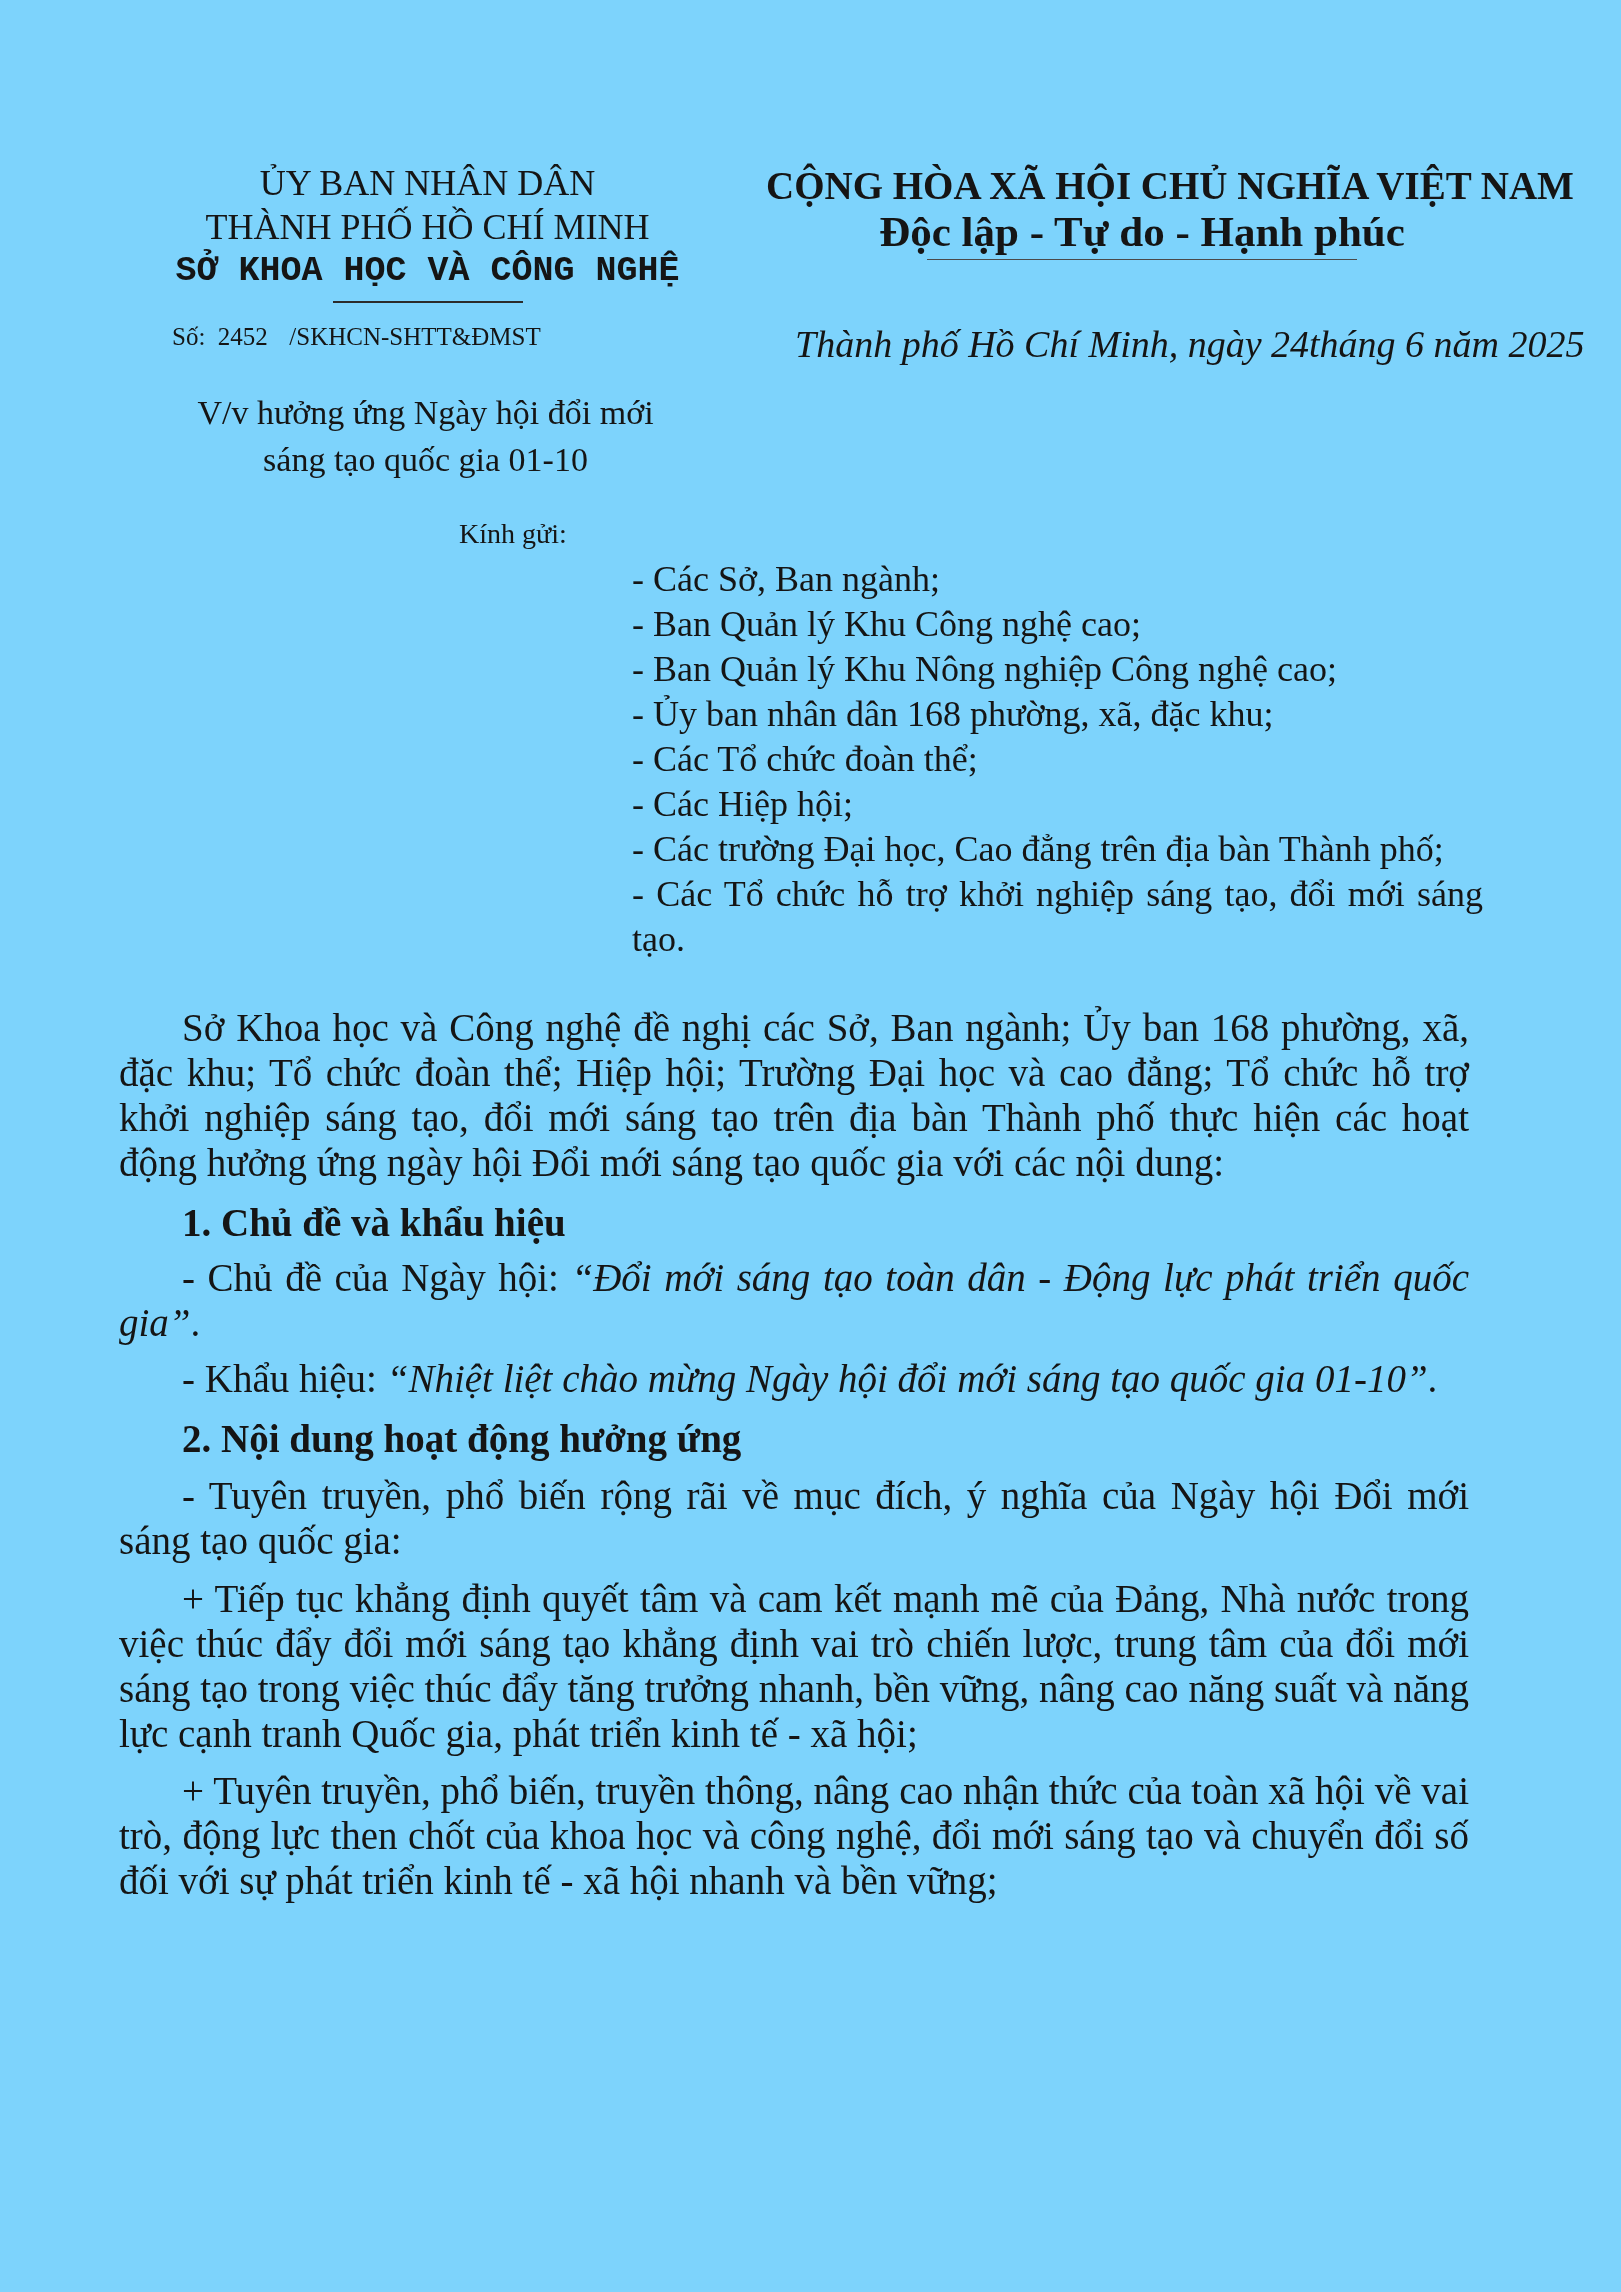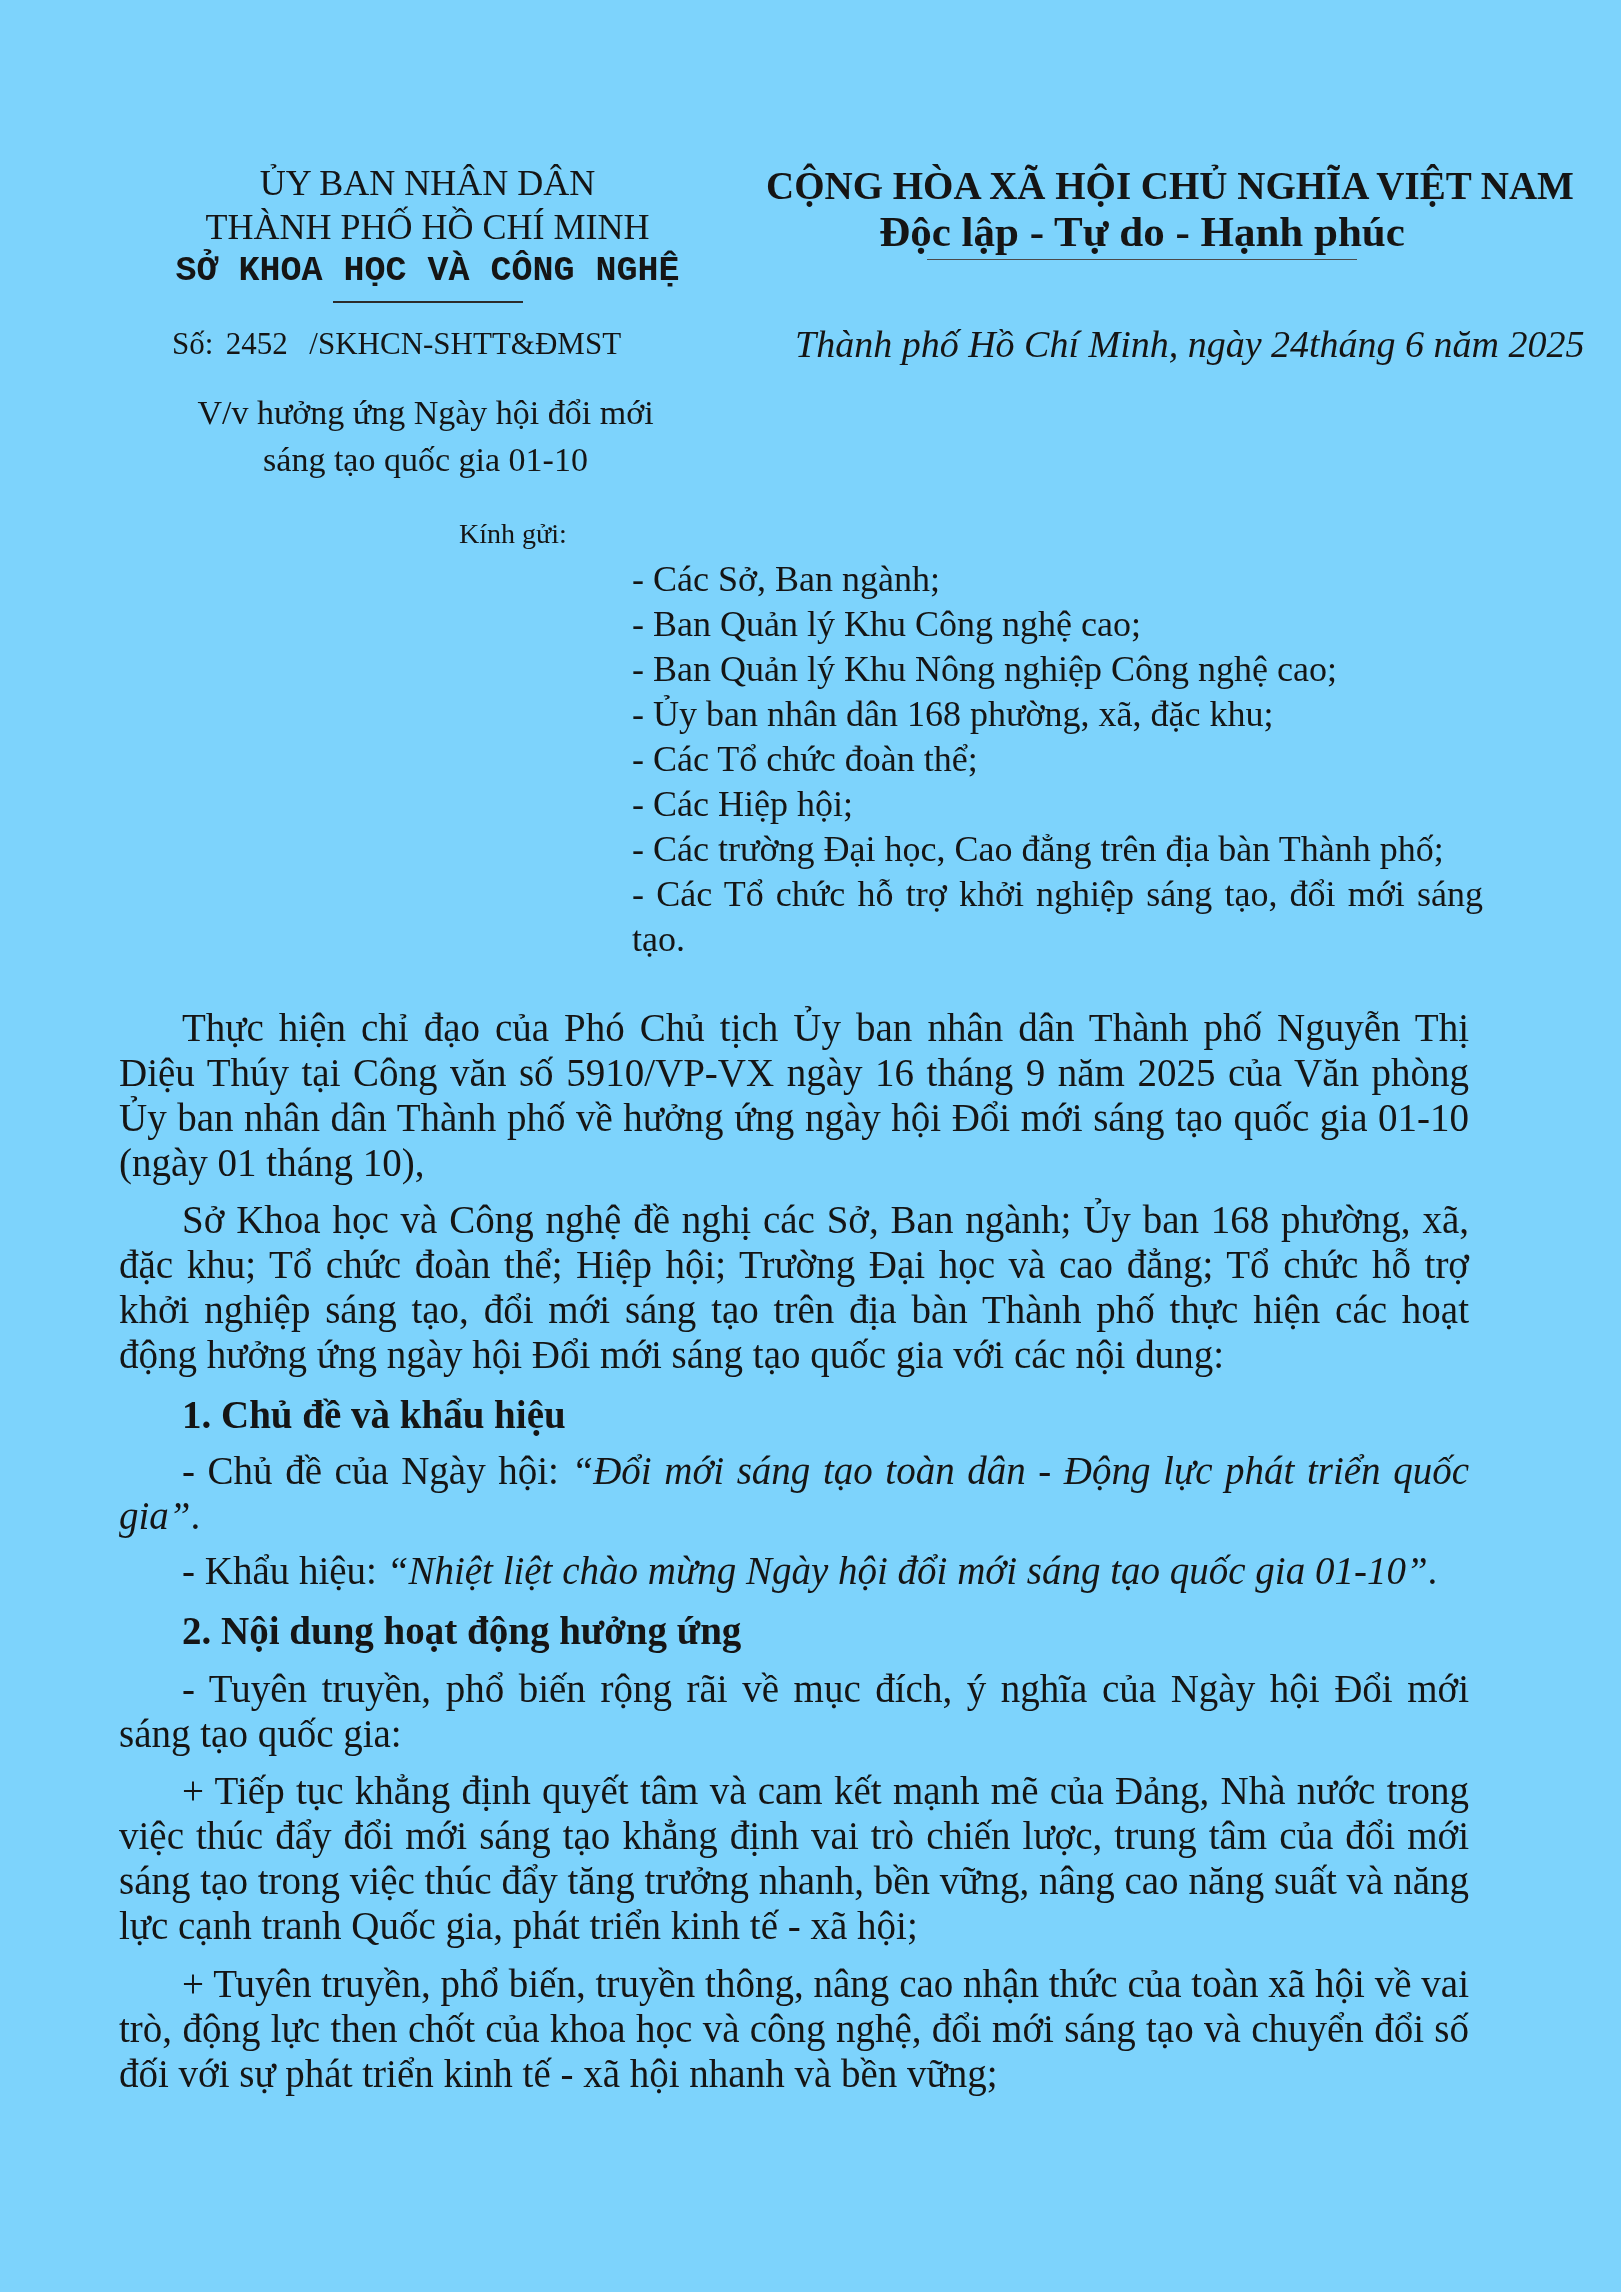--- a/index.html
+++ b/index.html
@@ -46,22 +46,22 @@
   }
   .hdr-right .rule {
     width: 430px; height: 0;
     border-top: 1.8px solid #4a4a4a;
     margin: 3.6px auto 0 auto;
   }
 
   
   .so-line {
     position: absolute;
-    left: 172px; top: 320px;
-    font-size: 31px; line-height: 47px;
+    left: 172px; top: 313px;
+    font-size: 25px; line-height: 47px;
     white-space: nowrap;
   }
   .so-line .num { margin-left: 12.5px; }
   .so-line .code { margin-left: 21.5px; }
 
   .date-line {
     position: absolute;
     left: 795px; top: 322px;
     font-size: 38px; line-height: 45px;
     font-style: italic;
@@ -147,21 +147,20 @@
     <div class="item">- Ban Quản lý Khu Công nghệ cao;</div>
     <div class="item">- Ban Quản lý Khu Nông nghiệp Công nghệ cao;</div>
     <div class="item">- Ủy ban nhân dân 168 phường, xã, đặc khu;</div>
     <div class="item">- Các Tổ chức đoàn thể;</div>
     <div class="item">- Các Hiệp hội;</div>
     <div class="item">- Các trường Đại học, Cao đẳng trên địa bàn Thành phố;</div>
     <div class="item justify">- Các Tổ chức hỗ trợ khởi nghiệp sáng tạo, đổi mới sáng tạo.</div>
   </div>
 
   <div class="body-text">
-    <p>Thực hiện chỉ đạo của Phó Chủ tịch Ủy ban nhân dân Thành phố Nguyễn Thị Diệu Thúy tại Công văn số 5910/VP-VX ngày 16 tháng 9 năm 2025 của Văn phòng Ủy ban nhân dân Thành phố về hưởng ứng ngày hội Đổi mới sáng tạo quốc gia 01-10 (ngày 01 tháng 10),</p>
     <p>Sở Khoa học và Công nghệ đề nghị các Sở, Ban ngành; Ủy ban 168 phường, xã, đặc khu; Tổ chức đoàn thể; Hiệp hội; Trường Đại học và cao đẳng; Tổ chức hỗ trợ khởi nghiệp sáng tạo, đổi mới sáng tạo trên địa bàn Thành phố thực hiện các hoạt động hưởng ứng ngày hội Đổi mới sáng tạo quốc gia với các nội dung:</p>
 
     <h3>1. Chủ đề và khẩu hiệu</h3>
 
     <p class="tight"><span>- Chủ đề của Ngày hội: </span><span class="it">“Đổi mới sáng tạo toàn dân - Động lực phát triển quốc gia”</span><span>.</span></p>
 
     <p class="tight"><span>- Khẩu hiệu: </span><span class="it">“Nhiệt liệt chào mừng Ngày hội đổi mới sáng tạo quốc gia 01-10”</span><span>.</span></p>
 
     <h3>2. Nội dung hoạt động hưởng ứng</h3>
 

